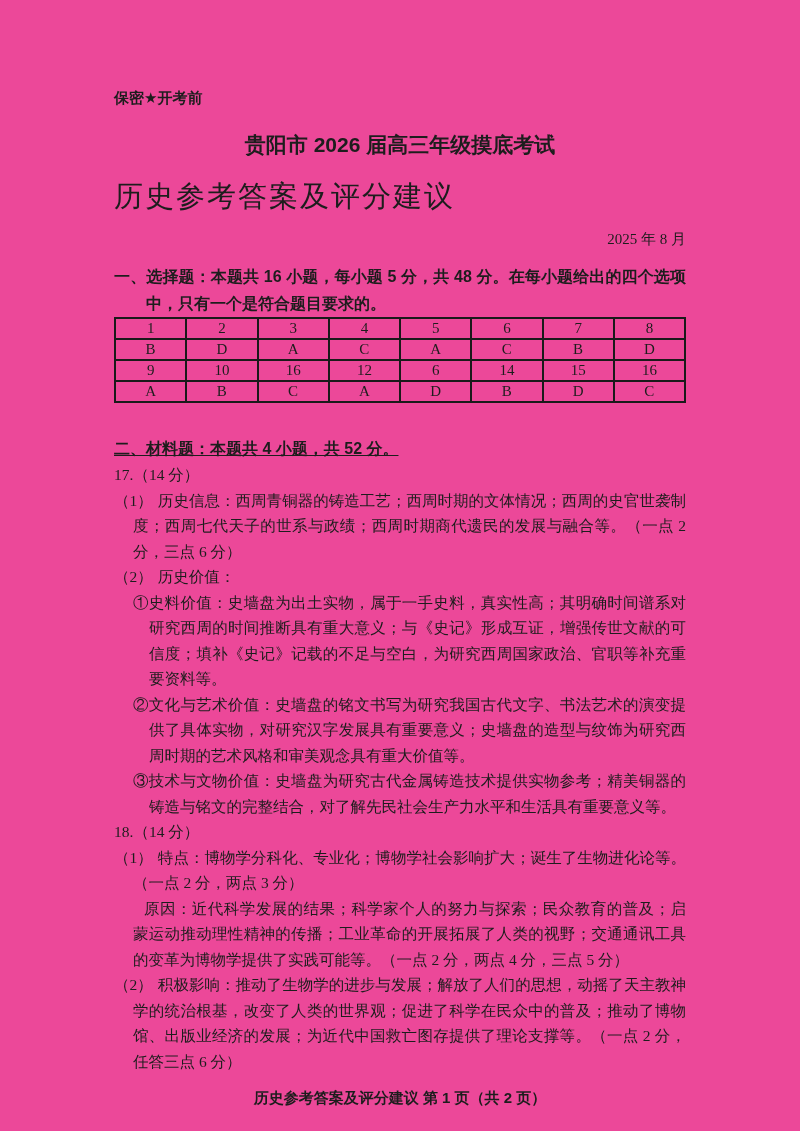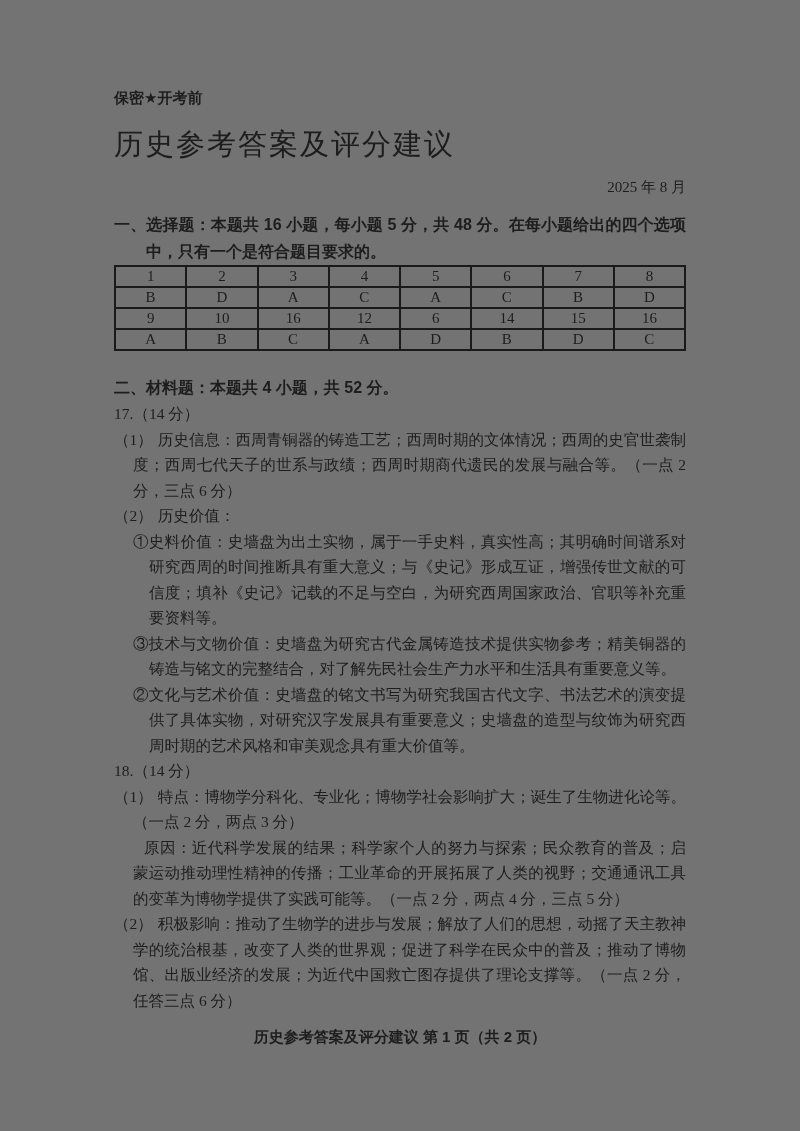--- a/index.html
+++ b/index.html
@@ -4,21 +4,21 @@
 <style>
   html, body {
     margin: 0;
     padding: 0;
     background: #fbfbf9;
   }
   .page {
     position: relative;
     width: 800px;
     height: 1131px;
-    background: #737373;
+    background: #ec4899;
     color: #1d1d1d;
     font-family: "Liberation Serif", "DejaVu Serif", serif;
     overflow: hidden;
   }
   .content {
     position: absolute;
     left: 114px;
     top: 0;
     width: 572px;
   }
@@ -71,21 +71,22 @@
   table.answers td {
     border: 2px solid #1a1a1a;
     text-align: center;
     vertical-align: middle;
     height: 19px;
     font-size: 15px;
     line-height: 19px;
     padding: 0;
   }
   .sec2-heading {
-    margin-top: 23px;
+    margin-top: 32px;
+    text-decoration: underline;
   }
   .bodytext {
     font-size: 15.5px;
     line-height: 25.5px;
     text-align: justify;
   }
   .qnum { }
   .item {
     padding-left: 19px;
     text-indent: -19px;
@@ -116,20 +117,21 @@
   }
 </style>
 </head>
 <body>
 
 <div class="page">
   <div class="content">
 
     <div class="security">保密★开考前</div>
 
+    <div class="title1">贵阳市 2026 届高三年级摸底考试</div>
 
     <div class="title2">历史参考答案及评分建议</div>
 
     <div class="date">2025 年 8 月</div>
 
     <div class="sec-heading">一、选择题：本题共 16 小题，每小题 5 分，共 48 分。在每小题给出的四个选项中，只有一个是符合题目要求的。</div>
 
     <table class="answers">
       <tbody>
         <tr>
@@ -175,22 +177,22 @@
       </tbody>
     </table>
 
     <div class="sec-heading sec2-heading">二、材料题：本题共 4 小题，共 52 分。</div>
 
     <div class="bodytext">
       <div class="qnum">17.（14 分）</div>
       <div class="item"><span class="lbl">（1）</span><span>历史信息：西周青铜器的铸造工艺；西周时期的文体情况；西周的史官世袭制度；西周七代天子的世系与政绩；西周时期商代遗民的发展与融合等。（一点 2 分，三点 6 分）</span></div>
       <div class="item"><span class="lbl">（2）</span><span>历史价值：</span></div>
       <div class="sub">①史料价值：史墙盘为出土实物，属于一手史料，真实性高；其明确时间谱系对研究西周的时间推断具有重大意义；与《史记》形成互证，增强传世文献的可信度；填补《史记》记载的不足与空白，为研究西周国家政治、官职等补充重要资料等。</div>
+      <div class="sub">②文化与艺术价值：史墙盘的铭文书写为研究我国古代文字、书法艺术的演变提供了具体实物，对研究汉字发展具有重要意义；史墙盘的造型与纹饰为研究西周时期的艺术风格和审美观念具有重大价值等。</div>
       <div class="sub">③技术与文物价值：史墙盘为研究古代金属铸造技术提供实物参考；精美铜器的铸造与铭文的完整结合，对了解先民社会生产力水平和生活具有重要意义等。</div>
-      <div class="sub">②文化与艺术价值：史墙盘的铭文书写为研究我国古代文字、书法艺术的演变提供了具体实物，对研究汉字发展具有重要意义；史墙盘的造型与纹饰为研究西周时期的艺术风格和审美观念具有重大价值等。</div>
     </div>
 
     <div class="bodytext">
       <div class="qnum">18.（14 分）</div>
       <div class="item"><span class="lbl">（1）</span><span>特点：博物学分科化、专业化；博物学社会影响扩大；诞生了生物进化论等。（一点 2 分，两点 3 分）</span></div>
       <div class="lead">原因：近代科学发展的结果；科学家个人的努力与探索；民众教育的普及；启蒙运动推动理性精神的传播；工业革命的开展拓展了人类的视野；交通通讯工具的变革为博物学提供了实践可能等。（一点 2 分，两点 4 分，三点 5 分）</div>
       <div class="item"><span class="lbl">（2）</span><span>积极影响：推动了生物学的进步与发展；解放了人们的思想，动摇了天主教神学的统治根基，改变了人类的世界观；促进了科学在民众中的普及；推动了博物馆、出版业经济的发展；为近代中国救亡图存提供了理论支撑等。（一点 2 分，任答三点 6 分）</span></div>
     </div>
 
     <div class="footer">历史参考答案及评分建议  第 1 页（共 2 页）</div>

